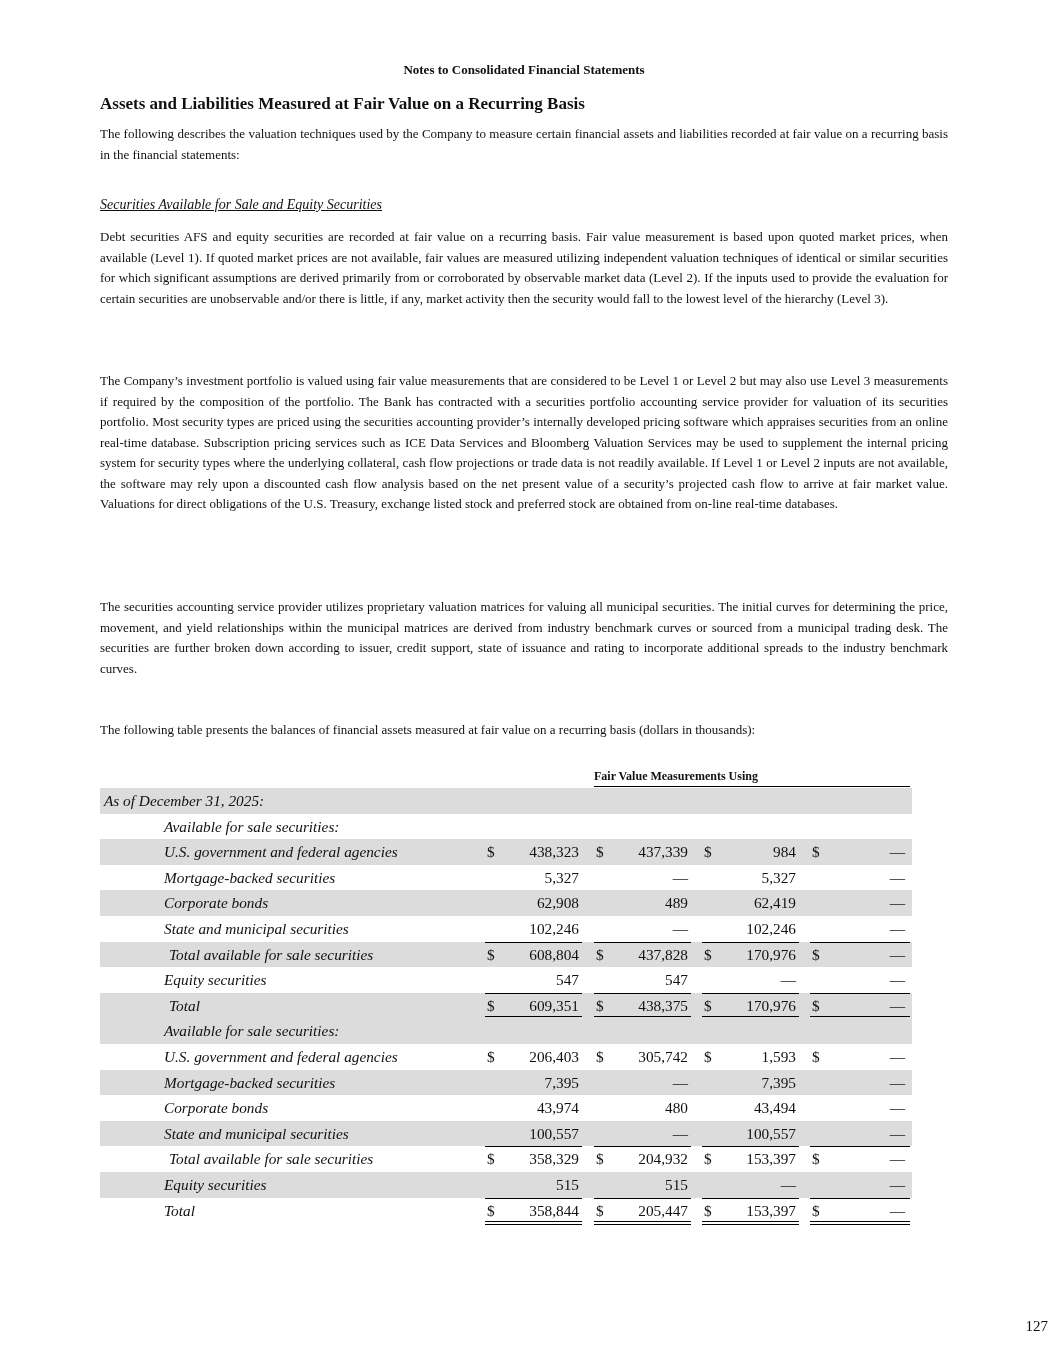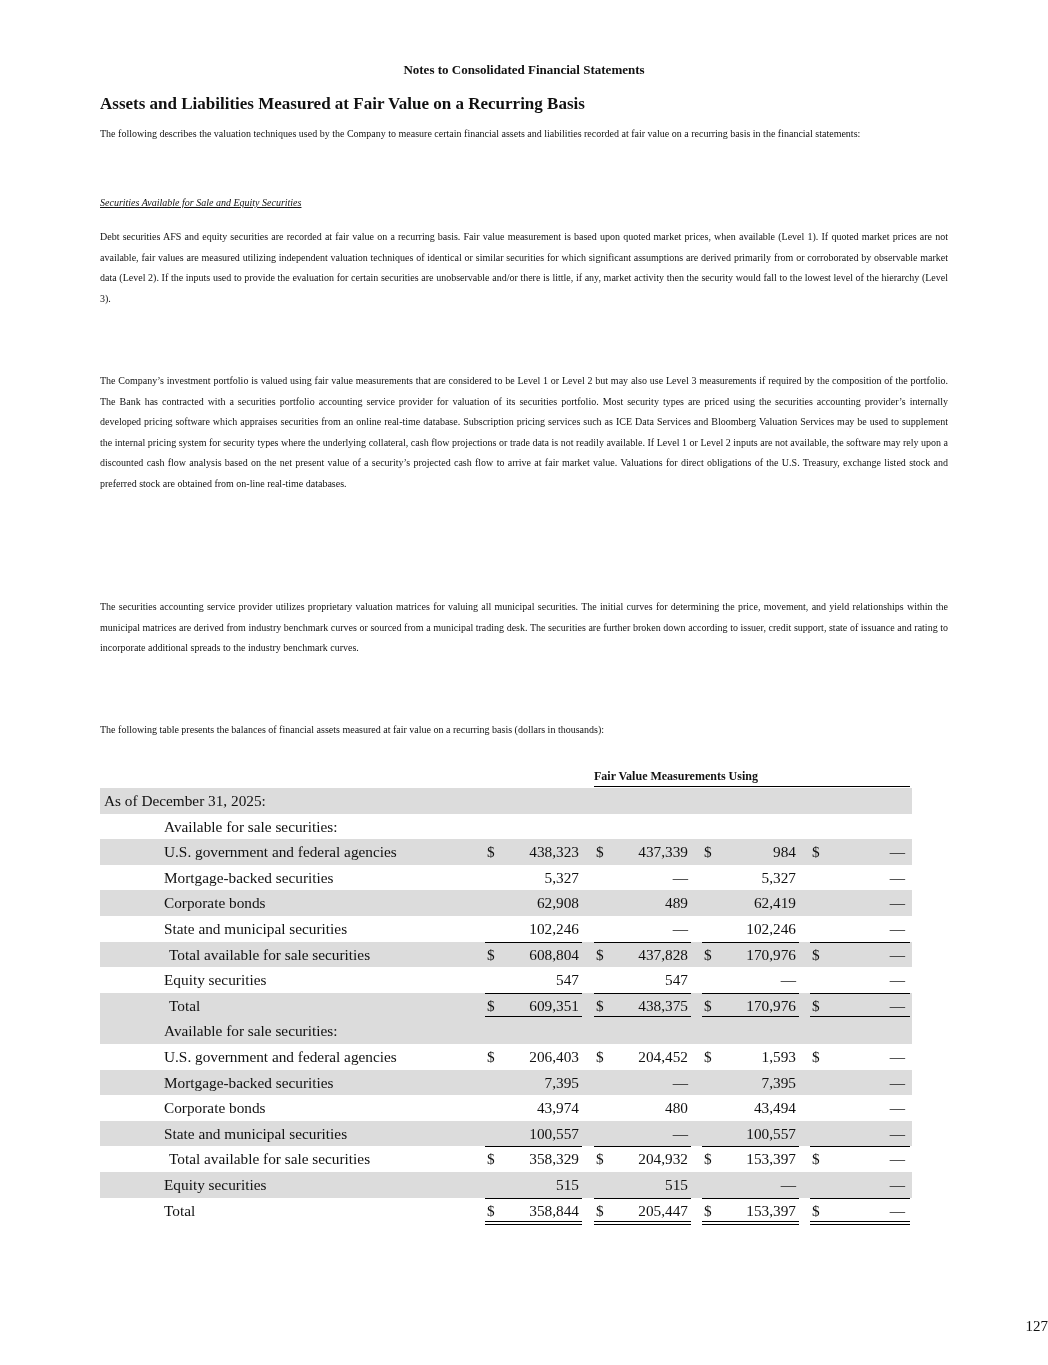--- a/index.html
+++ b/index.html
@@ -2,34 +2,34 @@
 <html><head>
 <meta charset="utf-8">
 <style>
   html, body { margin: 0; padding: 0; background: #ffffff; }
   body { width: 1048px; height: 1365px; position: relative; overflow: hidden;
          font-family: "Liberation Serif", serif; color: #111; }
   .page { position: absolute; left: 100px; top: 0; width: 848px; }
   .title { position: absolute; top: 62px; left: 0; width: 848px; text-align: center;
            font-weight: bold; font-size: 13px; }
   .subhead { position: absolute; top: 94px; left: 0; font-weight: bold; font-size: 17px; }
-  .para { position: absolute; left: 0; width: 848px; font-size: 10px; line-height: 20.5px;
+  .para { position: absolute; left: 0; width: 848px; font-size: 13px; line-height: 20.5px;
           text-align: justify; margin: 0; }
   .p0 { top: 124px; }
-  .sechead { position: absolute; top: 197px; left: 0; font-style: italic; text-decoration: underline; font-size: 10px; }
+  .sechead { position: absolute; top: 197px; left: 0; font-style: italic; text-decoration: underline; font-size: 14px; }
   .p1 { top: 227px; }
   .p2 { top: 371px; }
   .p3 { top: 597px; }
   .p4 { top: 720px; }
 
   .tbl { position: absolute; left: 100px; top: 766px; width: 812px; }
   .row { position: relative; height: 25.6px; font-size: 15.3px; }
   .row.shade { background: #dcdcdc; }
   .cell { position: absolute; top: 0; height: 100%; line-height: 25px; }
-  .label { left: 4px; white-space: nowrap; }
+  .label { left: 4px; white-space: nowrap; font-style: italic; }
   .ind1 { left: 34px; margin-left: 30px; }
   .ind2 { left: 69px; }
   .amt { text-align: right; }
   .dol { text-align: left; }
   .c-bal-d { left: 387px; } .c-bal { left: 400px; width: 79px; }
   .c-l1-d  { left: 496px; } .c-l1  { left: 510px; width: 78px; }
   .c-l2-d  { left: 604px; } .c-l2  { left: 618px; width: 78px; }
   .c-l3-d  { left: 712px; } .c-l3  { left: 725px; width: 80px; }
   .rule { position: absolute; height: 0; border-top: 1.6px solid #000; }
   .dbl { position: absolute; height: 2px; border-top: 1.5px solid #000; border-bottom: 1.5px solid #000; }
@@ -158,21 +158,21 @@
         <div class="cell amt c-bal"></div>
         <div class="cell amt c-l1"></div>
         <div class="cell amt c-l2"></div>
         <div class="cell amt c-l3"></div>
       </div>
       <div class="row">
         <div class="cell label ind1">U.S. government and federal agencies</div>
         <div class="cell dol c-bal-d">$</div>
         <div class="cell amt c-bal">206,403</div>
         <div class="cell dol c-l1-d">$</div>
-        <div class="cell amt c-l1">204,452</div>
+        <div class="cell amt c-l1">305,742</div>
         <div class="cell dol c-l2-d">$</div>
         <div class="cell amt c-l2">1,593</div>
         <div class="cell dol c-l3-d">$</div>
         <div class="cell amt c-l3">—</div>
       </div>
       <div class="row shade">
         <div class="cell label ind1">Mortgage-backed securities</div>
         <div class="cell amt c-bal">7,395</div>
         <div class="cell amt c-l1">—</div>
         <div class="cell amt c-l2">7,395</div>

